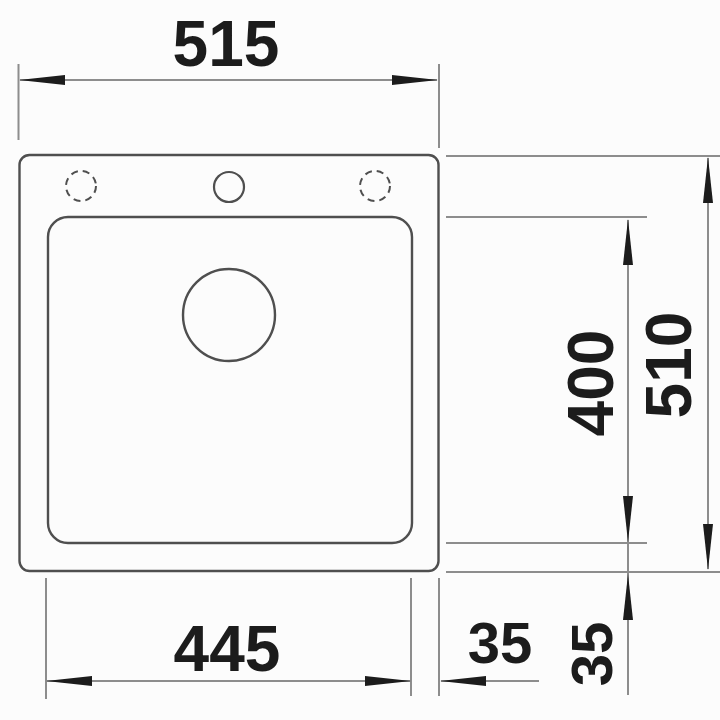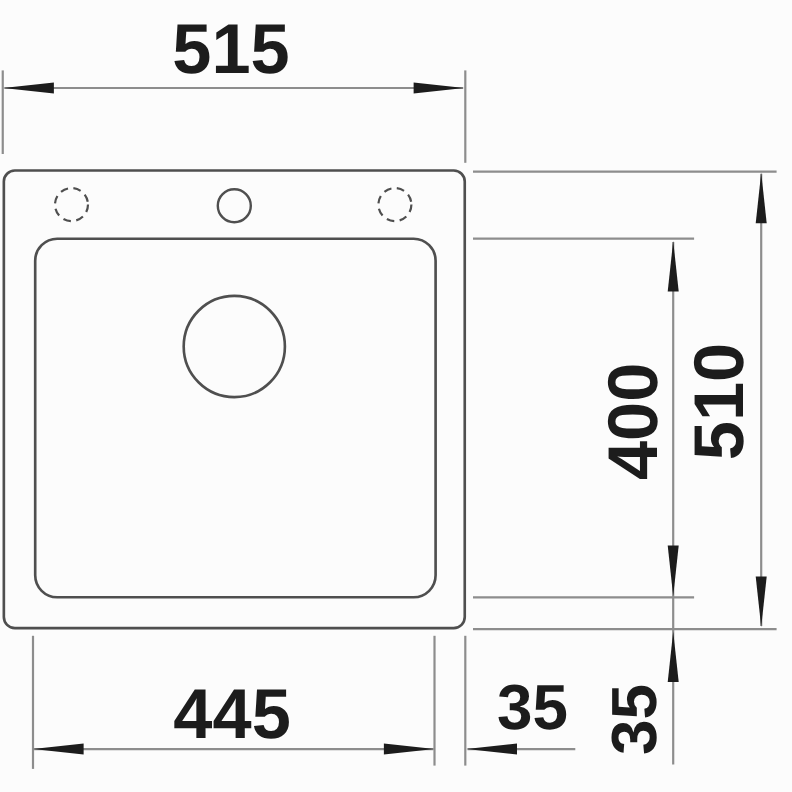--- a/index.html
+++ b/index.html
@@ -7,20 +7,21 @@
     padding: 0;
     width: 720px;
     height: 720px;
     background: #fcfcfc;
     overflow: hidden;
   }
   .canvas-wrap {
     position: relative;
     width: 628px;
     height: 720px;
+    margin-left: 16px;
   }
   svg { display: block; }
   .obj-line {
     fill: none;
     stroke: #4f4f4f;
     stroke-width: 2.4;
   }
   .hole-dashed {
     fill: none;
     stroke: #4f4f4f;

